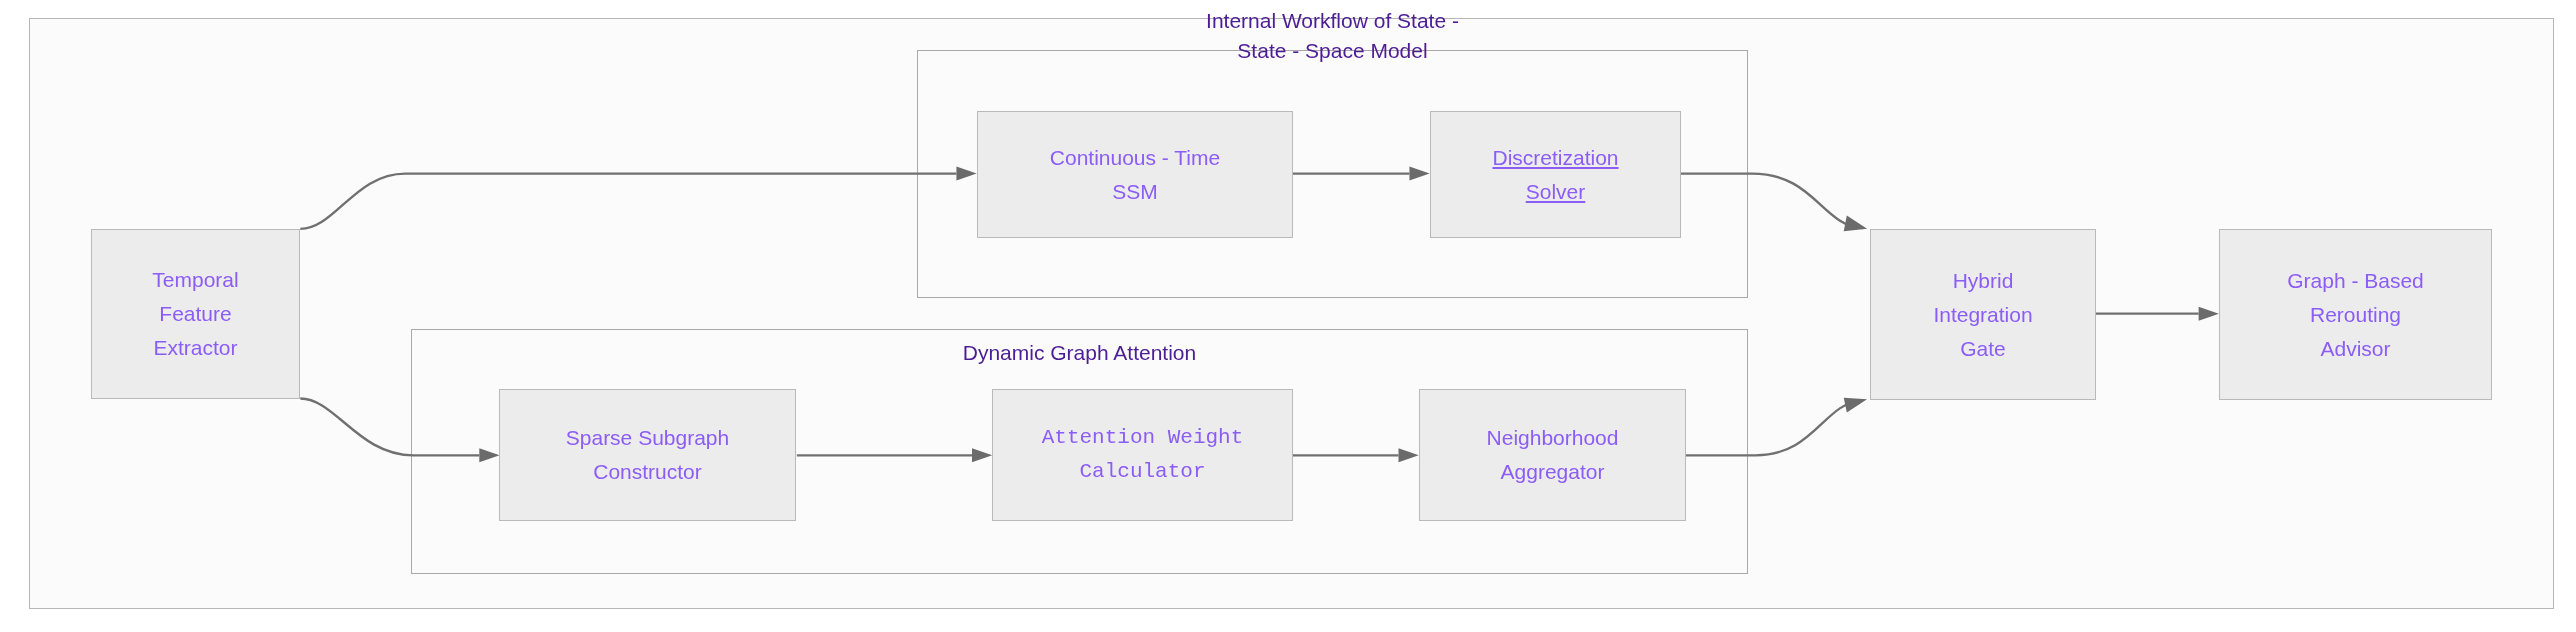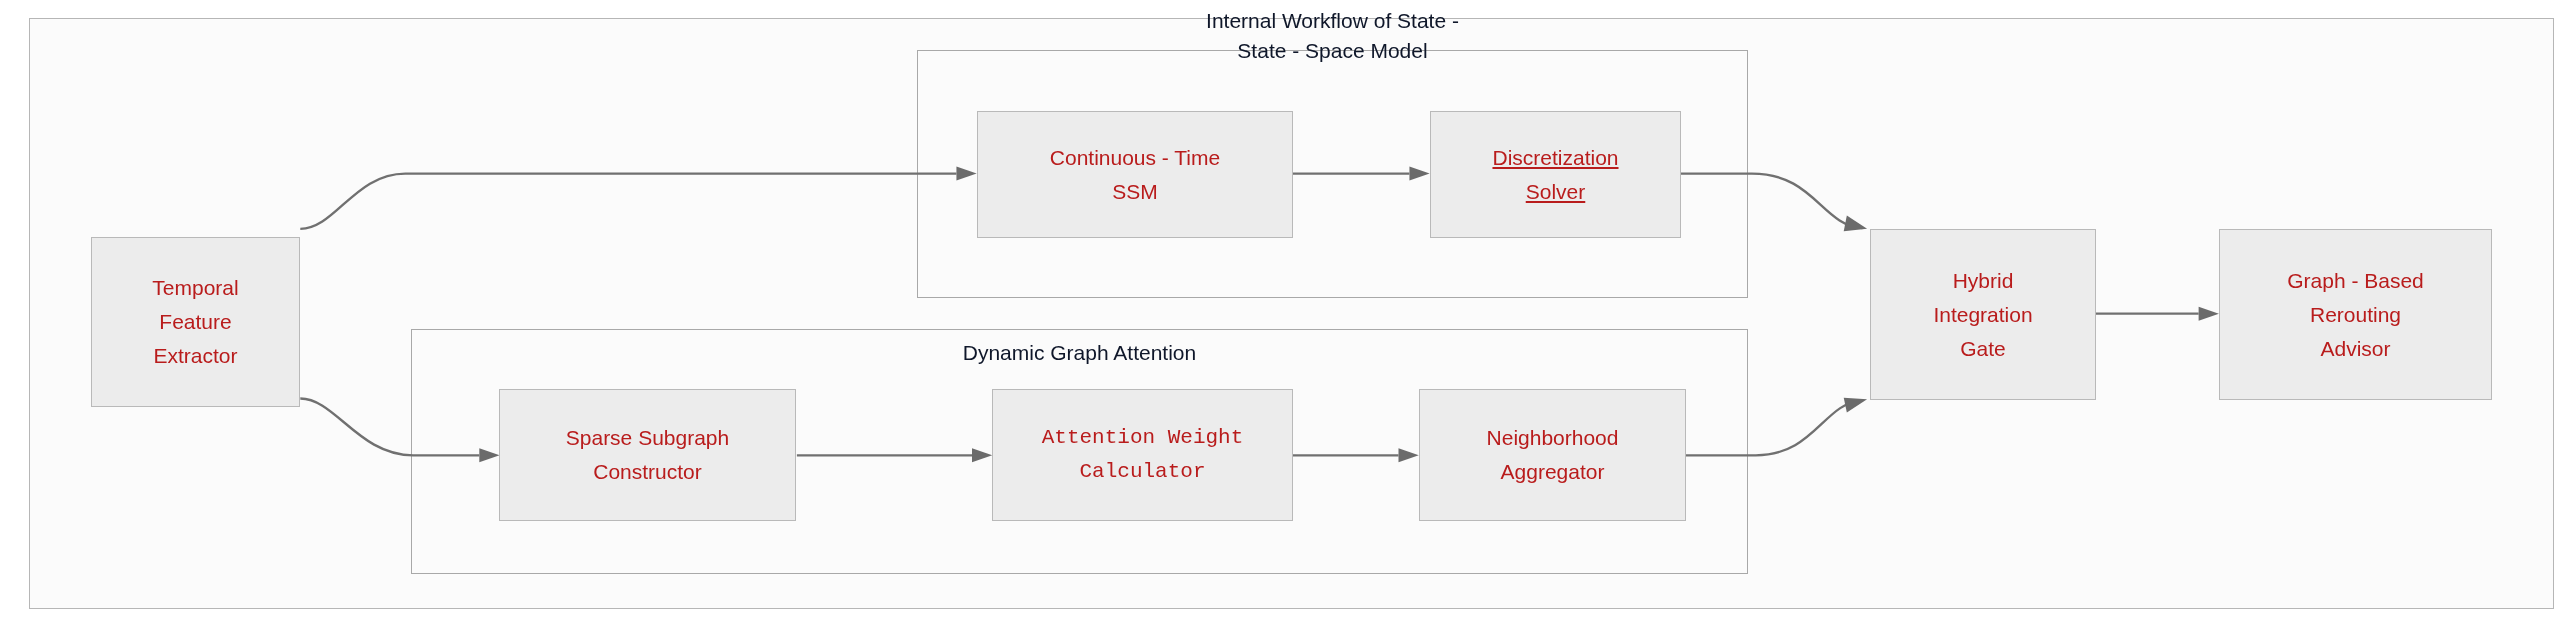--- a/index.html
+++ b/index.html
@@ -27,37 +27,37 @@
   }
   .subgraph {
     position: absolute;
     background: #fbfbfb;
     border: 1.6px solid #a8a8a8;
     box-sizing: border-box;
   }
   .subgraph-title {
     position: absolute;
     text-align: center;
-    color: #0f172a;
+    color: #4c1d95;
     font-size: 21px;
     line-height: 30px;
     font-family: "Liberation Sans", sans-serif;
     white-space: pre;
     pointer-events: none;
   }
   .node {
     position: absolute;
     background: #ececec;
     border: 1.6px solid #b9b9b9;
     box-sizing: border-box;
     display: flex;
     flex-direction: column;
     align-items: center;
     justify-content: center;
-    color: #b91c1c;
+    color: #8b5cf6;
     font-size: 21px;
     line-height: 34px;
     font-family: "Liberation Sans", sans-serif;
     text-align: center;
   }
   .node .line { display: block; white-space: pre; }
   svg.edges {
     position: absolute;
     left: 0;
     top: 0;
@@ -119,21 +119,21 @@
       <path d="M 2165 585 L 2255 585 C 2330 585 2342 518 2392 514"></path>
       <polygon points="2368,511 2398,513 2372,530"></polygon>
     </g>
 
     <g>
       <path d="M 2692 403 L 2824 403"></path>
       <polygon points="2824,394 2850,403 2824,412"></polygon>
     </g>
   </svg>
 
-  <div class="node" style="left:91px; top:229px; width:209px; height:170px;margin-top:8px;">
+  <div class="node" style="left:91px; top:229px; width:209px; height:170px;">
     <span class="line">Temporal</span>
     <span class="line">Feature</span>
     <span class="line">Extractor</span>
   </div>
 
   <div class="node" style="left:977px; top:111px; width:316px; height:127px;">
     <span class="line">Continuous - Time</span>
     <span class="line">SSM</span>
   </div>
 

